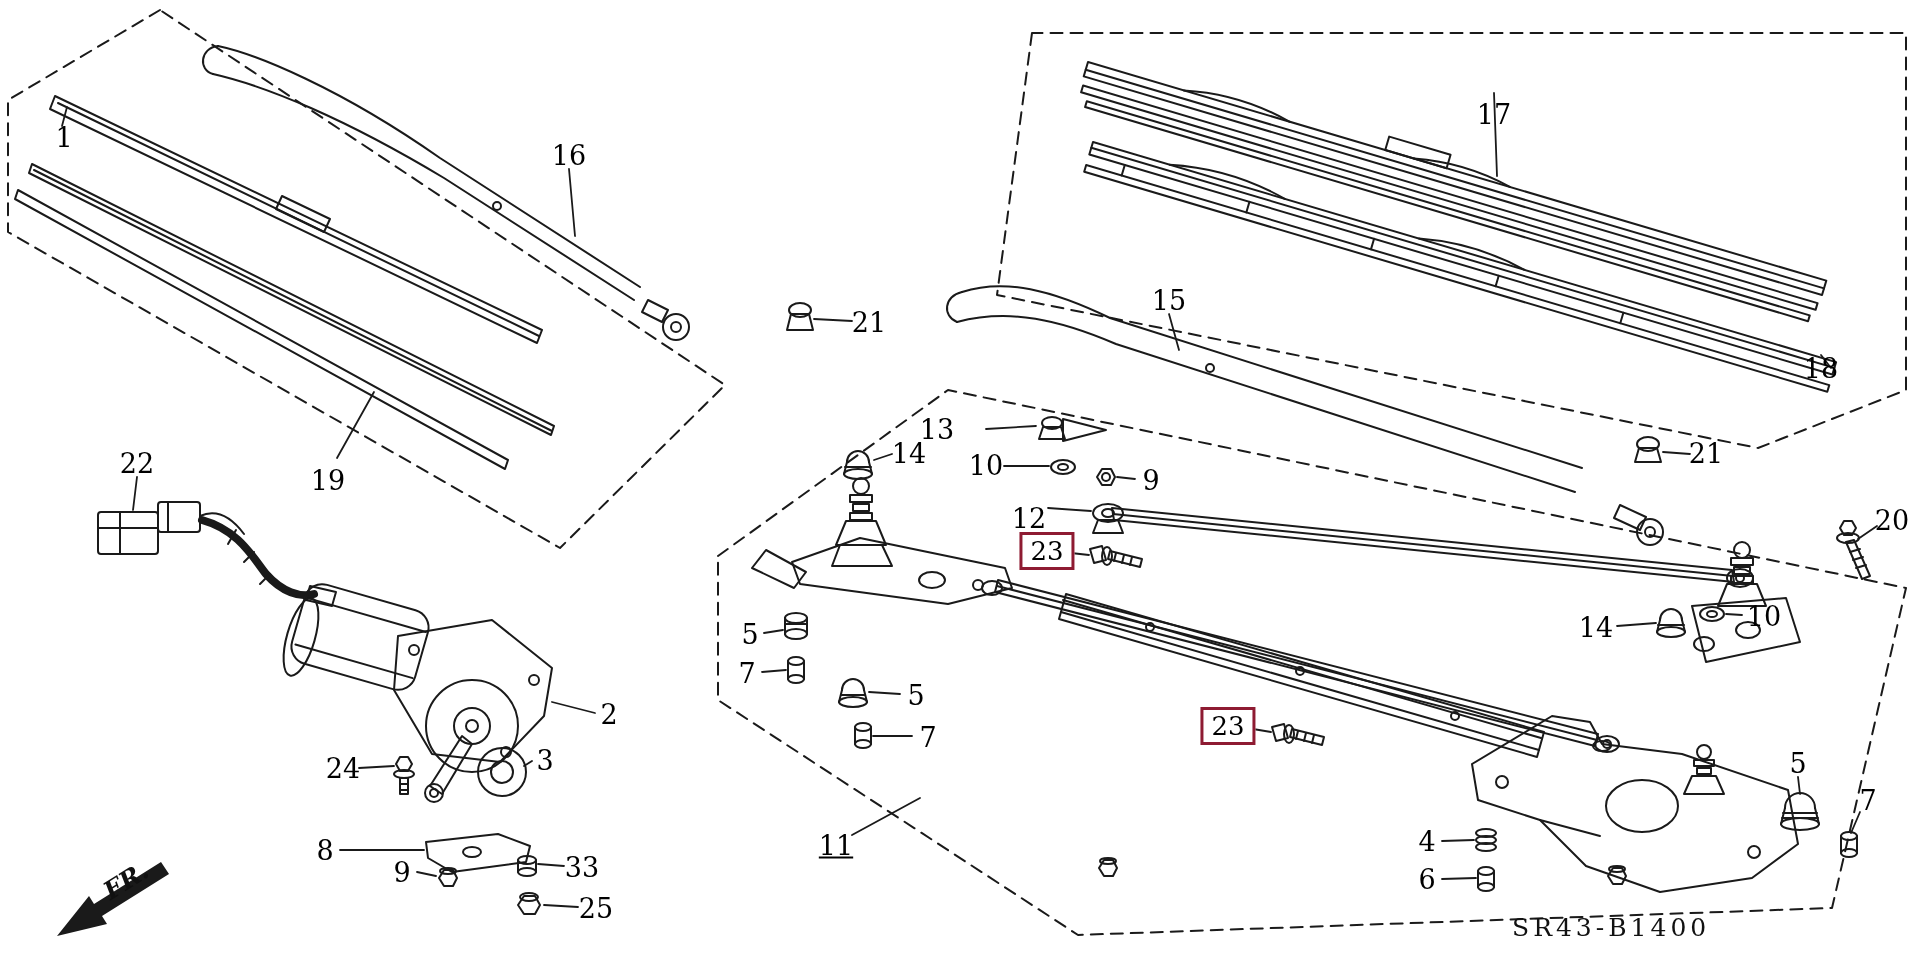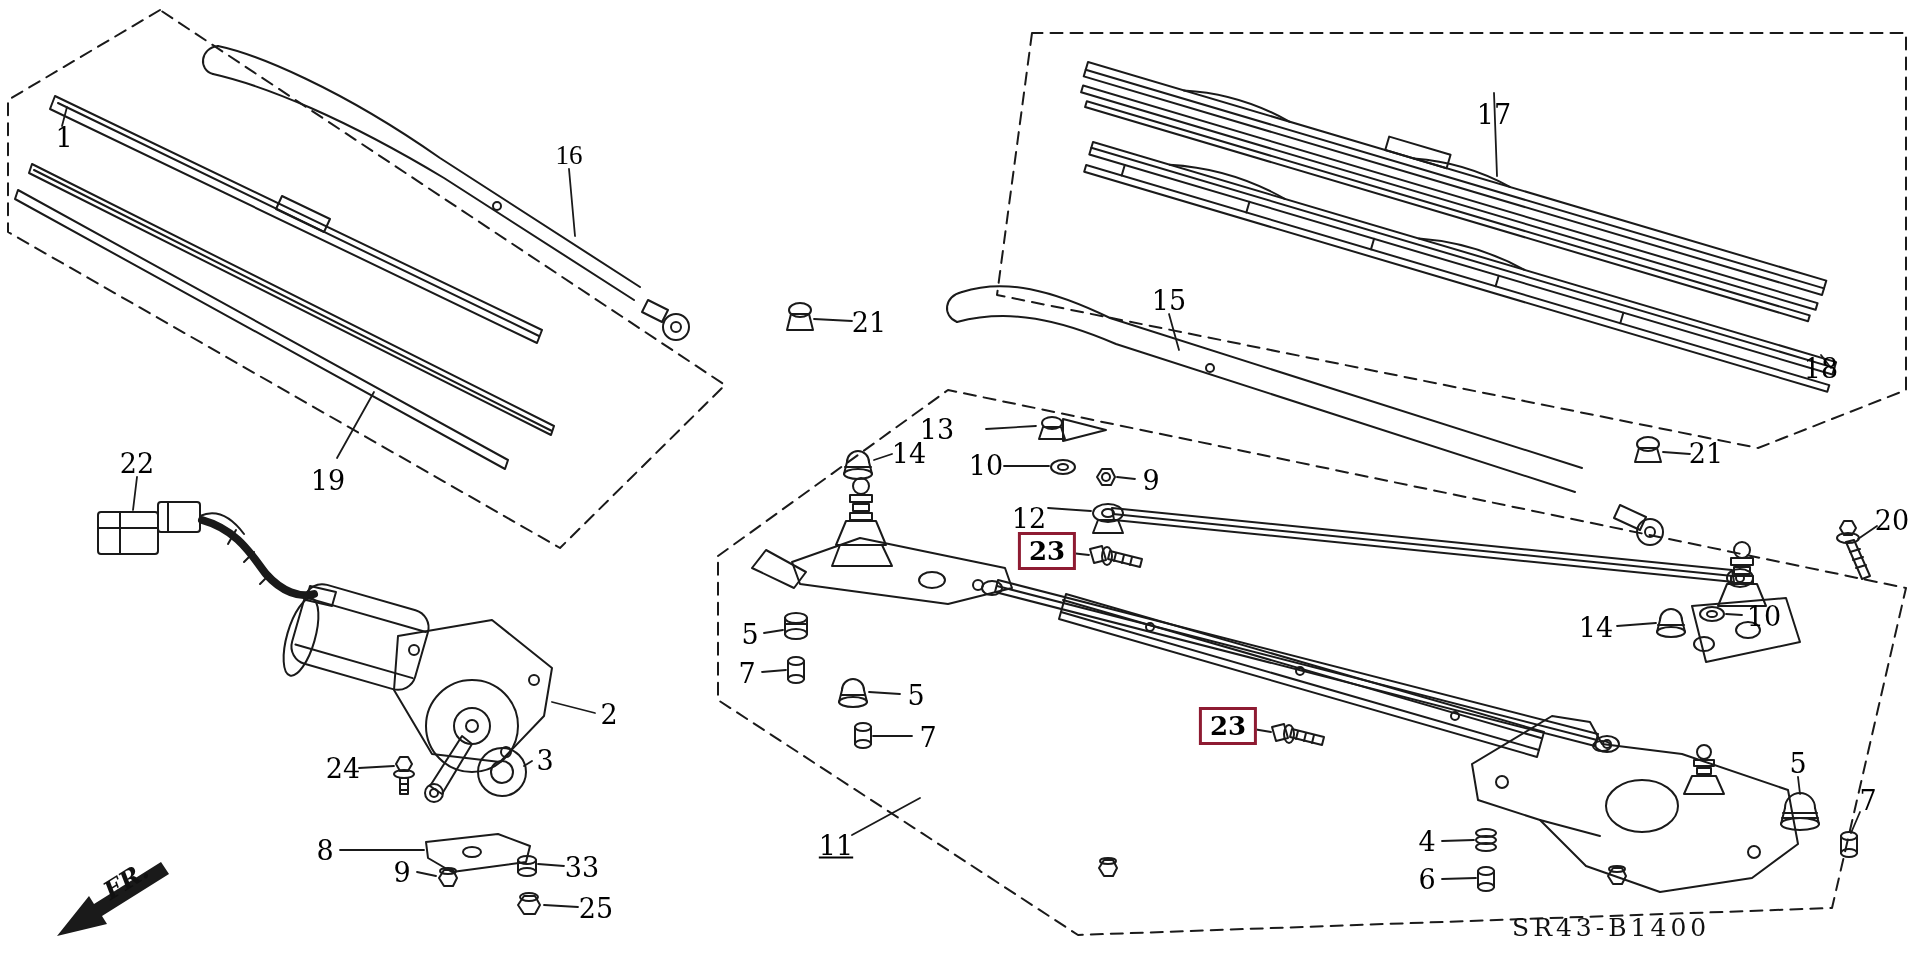--- a/index.html
+++ b/index.html
@@ -8,21 +8,21 @@
   svg.artwork { position:absolute; left:0; top:0; }
   g.art { fill:none; stroke:#1a1a1a; stroke-width:2; stroke-linecap:round; stroke-linejoin:round; }
   .dash { stroke-dasharray:12 8; stroke-width:2; }
   .leader { stroke-width:1.8; }
   .fr-text { font-family:"DejaVu Serif", serif; font-size:25px; font-weight:bold; font-style:italic; fill:#111; }
   .code-text { font-family:"DejaVu Serif", serif; font-size:25px; letter-spacing:4px; fill:#111; }
   .callout-layer { position:absolute; left:0; top:0; width:100%; height:100%; }
   .callout { position:absolute; transform:translate(-50%,-50%); font:27px "DejaVu Serif", serif;
              color:#000; line-height:1; white-space:nowrap; }
   .callout.highlighted { border:3px solid var(--highlight,#8E1B32); background:#fff;
-             padding:3px 8px; font-weight:700; font-size:26px; }
+             padding:3px 8px; font-weight:400; font-size:26px; }
 </style>
 </head>
 <body>
 
 <div class="stage">
 
 <svg class="artwork" width="1920" height="959" viewBox="0 0 1920 959">
   <g class="art">
 
     <g>
@@ -404,21 +404,21 @@
       <polygon points="161,862 94,904 89,896 57,936 107,924 102,916 169,874" fill="#1a1a1a" stroke="none"></polygon>
     </g>
   </g>
 
   <text class="fr-text" x="103" y="890" transform="rotate(-32 125 882)">FR.</text>
   <text class="code-text" x="1512" y="936">SR43-B1400</text>
 </svg>
 
 <div class="callout-layer">
       <div class="callout" style="left: 64px; top: 137px;">1</div>
-      <div class="callout" style="left: 569px; top: 155px; font-family: Liberation Serif, serif;">16</div>
+      <div class="callout" style="left: 569px; top: 155px;">16</div>
       <div class="callout" style="left: 328px; top: 472px; margin-top: 8px;">19</div>
       <div class="callout" style="left: 869px; top: 322px;">21</div>
       <div class="callout" style="left: 137px; top: 463px;">22</div>
       <div class="callout" style="left: 1494px; top: 72px; margin-top: 42px;">17</div>
       <div class="callout" style="left: 1821px; top: 368px;">18</div>
       <div class="callout" style="left: 1169px; top: 300px;">15</div>
       <div class="callout" style="left: 1706px; top: 453px;">21</div>
       <div class="callout" style="left: 937px; top: 429px;">13</div>
       <div class="callout" style="left: 909px; top: 453px;">14</div>
       <div class="callout" style="left: 986px; top: 465px;">10</div>

